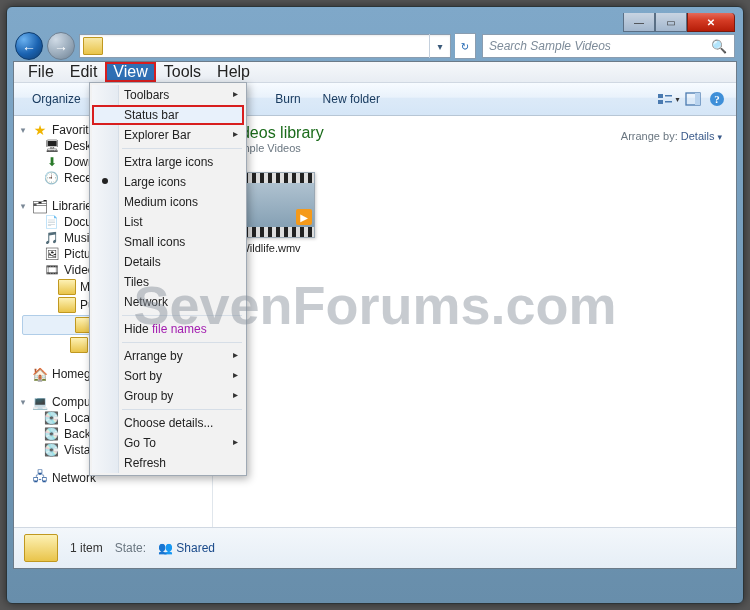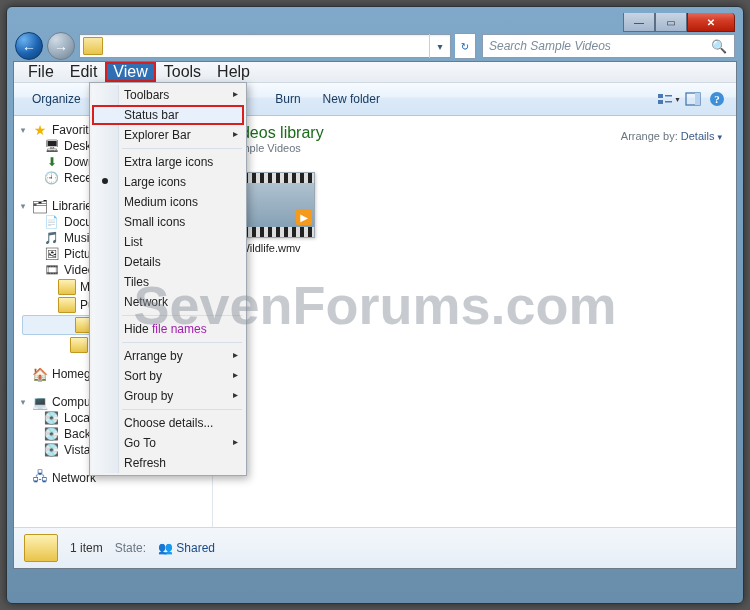--- a/index.html
+++ b/index.html
@@ -308,22 +308,22 @@
 
     <div class="dropdown">
       <div class="leftstrip"></div>
       <div class="di"><span>Toolbars</span><span class="arrow">▸</span></div>
       <div class="di hi">Status bar</div>
       <div class="di"><span>Explorer Bar</span><span class="arrow">▸</span></div>
       <div class="dsep"></div>
       <div class="di">Extra large icons</div>
       <div class="di"><span class="radio"></span><span>Large icons</span></div>
       <div class="di">Medium icons</div>
+      <div class="di">List</div>
       <div class="di">Small icons</div>
-      <div class="di">List</div>
       <div class="di">Details</div>
       <div class="di">Tiles</div>
       <div class="di">Network</div>
       <div class="dsep"></div>
       <div class="di"><span>Hide</span><span class="gray"> file names</span></div>
       <div class="dsep"></div>
       <div class="di"><span>Arrange by</span><span class="arrow">▸</span></div>
       <div class="di"><span>Sort by</span><span class="arrow">▸</span></div>
       <div class="di"><span>Group by</span><span class="arrow">▸</span></div>
       <div class="dsep"></div>

